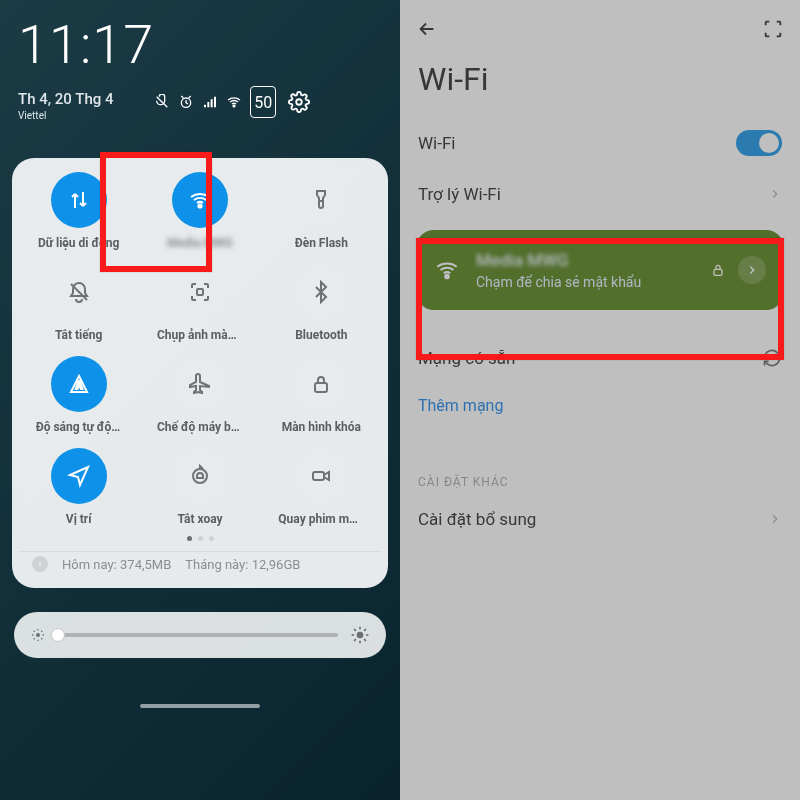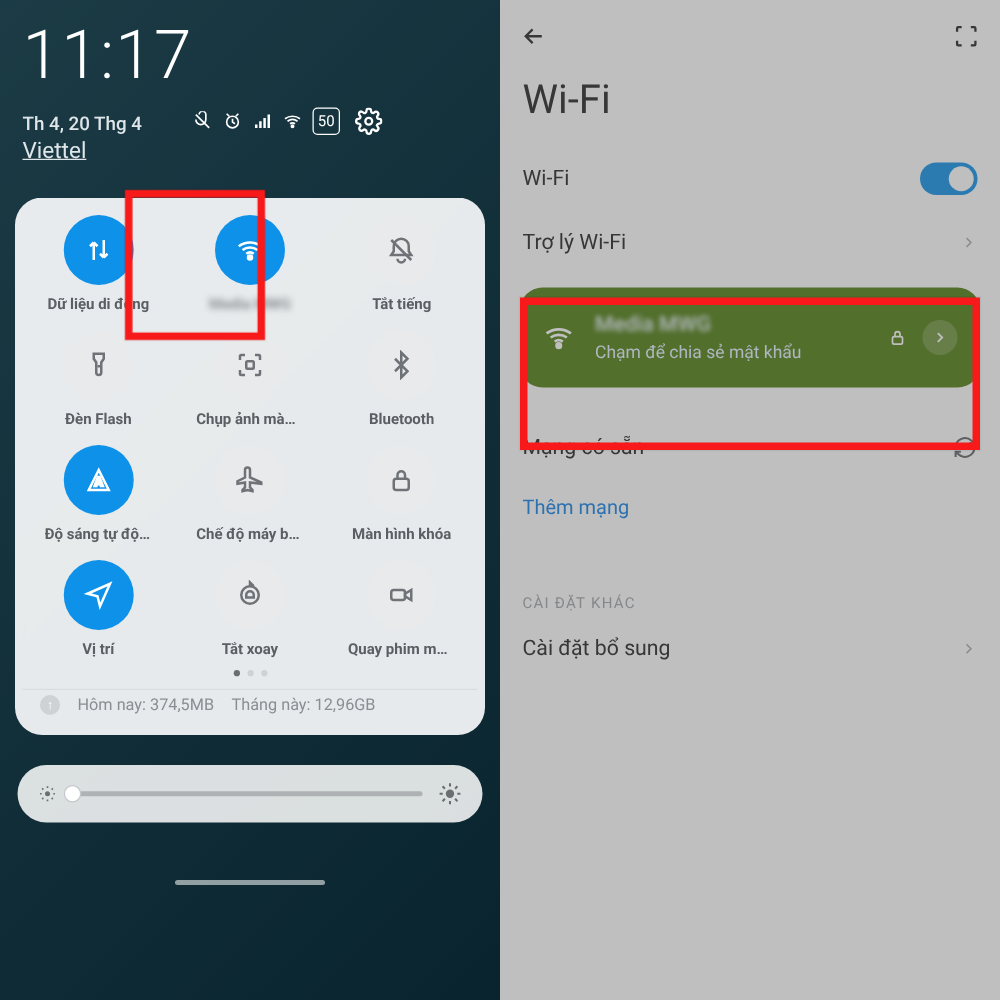--- a/index.html
+++ b/index.html
@@ -6,25 +6,25 @@
   html, body { width: 800px; height: 800px; overflow: hidden; }
   .stage { width: 800px; height: 800px; display: flex; background: #e5e5e5; }
   .pane { width: 400px; height: 800px; position: relative; }
   
   .left-pane { background: linear-gradient(135deg, #2a5a6a 0%, #0e3746 100%); }
   .left-overlay { position: absolute; inset: 0; background: rgba(0,0,0,0.34); }
   .left-content { position: absolute; inset: 0; }
   .statusbar { display: flex; align-items: flex-start; padding: 18px 18px 0 18px; color: #fff; }
   .clock { font-size: 54px; font-weight: 300; line-height: 1; letter-spacing: 1px; }
   .date { font-size: 15px; color: #dfe6ea; margin-top: 18px; font-weight: 500; }
-  .carrier { font-size: 18px; color: #dfe6ea; margin-top: 2px; text-decoration: underline; }
+  .carrier { font-size: 10px; color: #dfe6ea; margin-top: 2px; }
   .status-right { display: flex; align-items: center; gap: 12px; }
   .status-icons { display: flex; align-items: center; gap: 8px; margin-top: 68px; color: #fff; font-size: 14px; }
   .gear-top { margin-top: 68px; }
-  .batt-pill { border: 1.5px solid #fff; border-radius: 4px; font-size: 12px; padding: 0 3px; display:inline-flex; align-items:center; height:22px; }
+  .batt-pill { border: 1.5px solid #fff; border-radius: 4px; font-size: 16px; padding: 0 3px; display:inline-flex; align-items:center; height:32px; }
   .qs-card { position: absolute; left: 12px; right: 12px; top: 158px; background: rgba(250,251,252,0.92); border-radius: 22px; padding: 14px 6px 10px 6px; backdrop-filter: blur(4px); }
   .qs-grid { display: grid; grid-template-columns: repeat(3, 1fr); row-gap: 14px; font-weight: bold; }
   .qs-tile { display: flex; flex-direction: column; align-items: center; gap: 8px; }
   .qs-circle { width: 56px; height: 56px; border-radius: 50%; display: flex; align-items: center; justify-content: center; background: #e8eaec; color: #6f7377; }
   .qs-circle.on { background: #0e91e9; color: #fff; }
   .qs-circle svg { width: 24px; height: 24px; }
   .qs-label { font-size: 12px; color: #5a5f64; text-align: center; max-width: 86px; white-space: nowrap; overflow: hidden; text-overflow: ellipsis; }
   .qs-label.blur { filter: blur(2.5px); color: #8c8f92; }
   .qs-dots { display: flex; justify-content: center; gap: 6px; margin: 10px 0 10px 0; }
   .qs-dots span { width: 5px; height: 5px; border-radius: 50%; background: #cfd2d5; }
@@ -127,34 +127,34 @@
                 <svg width="24" height="24" viewBox="0 0 24 24" fill="none" stroke="currentColor" stroke-width="2">
                   <path d="M3 9a15 15 0 0 1 18 0M6 12a10 10 0 0 1 12 0M9 15a5 5 0 0 1 6 0"></path>
                   <circle cx="12" cy="18" r="1.6" fill="currentColor"></circle>
                 </svg>
               </div>
               <div class="qs-label blur">Media MWG</div>
             </div>
             <div class="qs-tile">
               <div class="qs-circle">
                 <svg width="24" height="24" viewBox="0 0 24 24" fill="none" stroke="currentColor" stroke-width="2">
+                  <path d="M8 3h8v4l-2 3v8a2 2 0 0 1-4 0v-8L8 7z"></path>
+                  <path d="M12 12v2"></path>
+                </svg>
+              </div>
+              <div class="qs-label">Đèn Flash</div>
+            </div>
+            <div class="qs-tile">
+              <div class="qs-circle">
+                <svg width="24" height="24" viewBox="0 0 24 24" fill="none" stroke="currentColor" stroke-width="2">
                   <path d="M12 3a6 6 0 0 0-6 6v4l-2 3h16l-2-3V9a6 6 0 0 0-6-6zM9 19a3 3 0 0 0 6 0"></path>
                   <path d="M4 4l16 16"></path>
                 </svg>
               </div>
               <div class="qs-label">Tắt tiếng</div>
-            </div>
-            <div class="qs-tile">
-              <div class="qs-circle">
-                <svg width="24" height="24" viewBox="0 0 24 24" fill="none" stroke="currentColor" stroke-width="2">
-                  <path d="M8 3h8v4l-2 3v8a2 2 0 0 1-4 0v-8L8 7z"></path>
-                  <path d="M12 12v2"></path>
-                </svg>
-              </div>
-              <div class="qs-label">Đèn Flash</div>
             </div>
             <div class="qs-tile">
               <div class="qs-circle">
                 <svg width="24" height="24" viewBox="0 0 24 24" fill="none" stroke="currentColor" stroke-width="2">
                   <path d="M4 8V5a1 1 0 0 1 1-1h3M20 8V5a1 1 0 0 0-1-1h-3M4 16v3a1 1 0 0 0 1 1h3M20 16v3a1 1 0 0 1-1 1h-3"></path>
                   <rect x="9" y="9" width="6" height="6" rx="1"></rect>
                 </svg>
               </div>
               <div class="qs-label">Chụp ảnh màn hình</div>
             </div>

